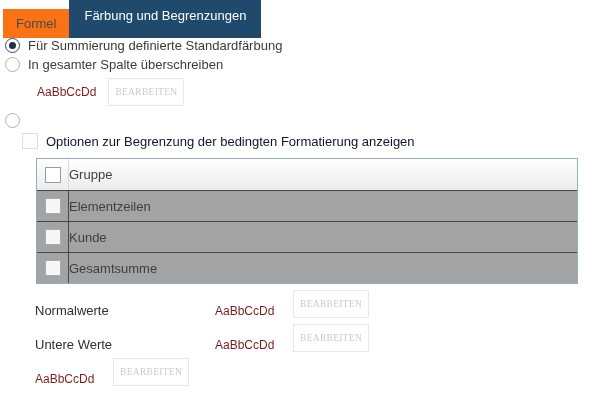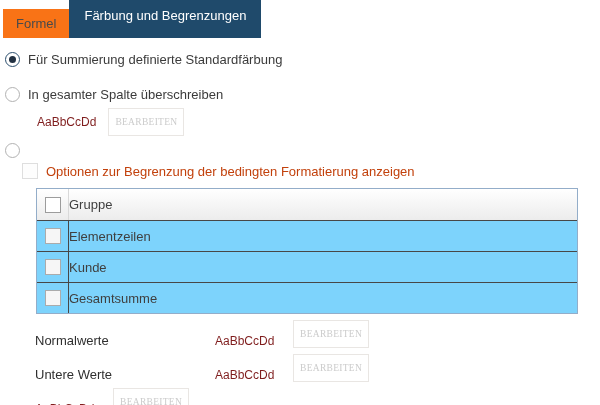--- a/index.html
+++ b/index.html
@@ -7,41 +7,41 @@
     width:600px;height:405px;background:#ffffff;overflow:hidden;
     font-family:"Liberation Sans",sans-serif;font-size:13px;color:#3b3b3b;
   }
   
   .tabs{display:flex;align-items:flex-end;margin:5px 0 0 3px;height:33px}
   .tab{display:flex;align-items:center;cursor:default;white-space:nowrap}
   .tab.inactive{background:#f97316;color:#4a4a4a;height:29px;padding:0 13px}
   .tab.active{background:#1f4a6b;color:#ffffff;height:45px;padding:0 15px}
   
   .radio-row{display:flex;align-items:center;margin-left:5px}
-  .r1{margin-top:14px}.r2{margin-top:20px}.r3{margin-top:7px}
+  .r1{}.r2{margin-top:4px}.r3{margin-top:7px}
   .radio{box-sizing:border-box;width:15px;height:15px;border-radius:50%;
          background:#fff;flex:none;display:flex;align-items:center;justify-content:center}
   .radio.off{border:1px solid #b2b2b2}
   .radio.on{border:1px solid #2c4f6e}
   .radio-dot{width:7px;height:7px;border-radius:50%;background:#223142}
   .radio-label{margin-left:8px}
   
   .preview-row{display:flex;align-items:center;margin:6px 0 0 37px;height:28px}
   .sample{font-size:12px;color:#7f1d1d}
   .edit-btn{margin-left:12px;background:#ffffff;border:1px solid #e9e6e3;color:#cbcbcb;
             font-size:9.5px;letter-spacing:.3px;padding:8px 6px;line-height:10px;
             font-family:Liberation Serif, serif;cursor:default}
   
-  .option-row{display:flex;align-items:center;margin:5px 0 0 22px;color:#c2410c}
+  .option-row{display:flex;align-items:center;margin:5px 0 0 22px;color:#0f172a}
   .cb-disabled{box-sizing:border-box;width:16px;height:16px;border:1px solid #dedede;
                background:#fdfdfd;flex:none}
   .option-row .opt-label{margin-left:8px}
   
   .group-table{margin:9px 0 0 36px;width:542px;border:1px solid #93adc9;box-sizing:border-box}
-  .trow{display:flex;align-items:stretch;height:31px;box-sizing:border-box;background:#7dd3fc}
+  .trow{display:flex;align-items:stretch;height:31px;box-sizing:border-box;background:#a3a3a3}
   .trow + .trow{border-top:1px solid #474747}
   .trow.header{background:linear-gradient(180deg,#ffffff 0%,#ececec 100%)}
   .cbcell{width:31px;flex:none;display:flex;align-items:center;justify-content:center}
   .tcell{flex:1;display:flex;align-items:center;padding-left:0;color:#3f3f3f}
   .trow.header .tcell{border-left:1px solid #d9d9d9}
   .trow.data .tcell{border-left:1px solid #474747}
   .tchk{box-sizing:border-box;width:16px;height:16px;border:1px solid #ababab;background:#f6f6f6}
   .trow.header .tchk{background:#ffffff;border-color:#9c9c9c}
   
   .values{margin-top:0}

